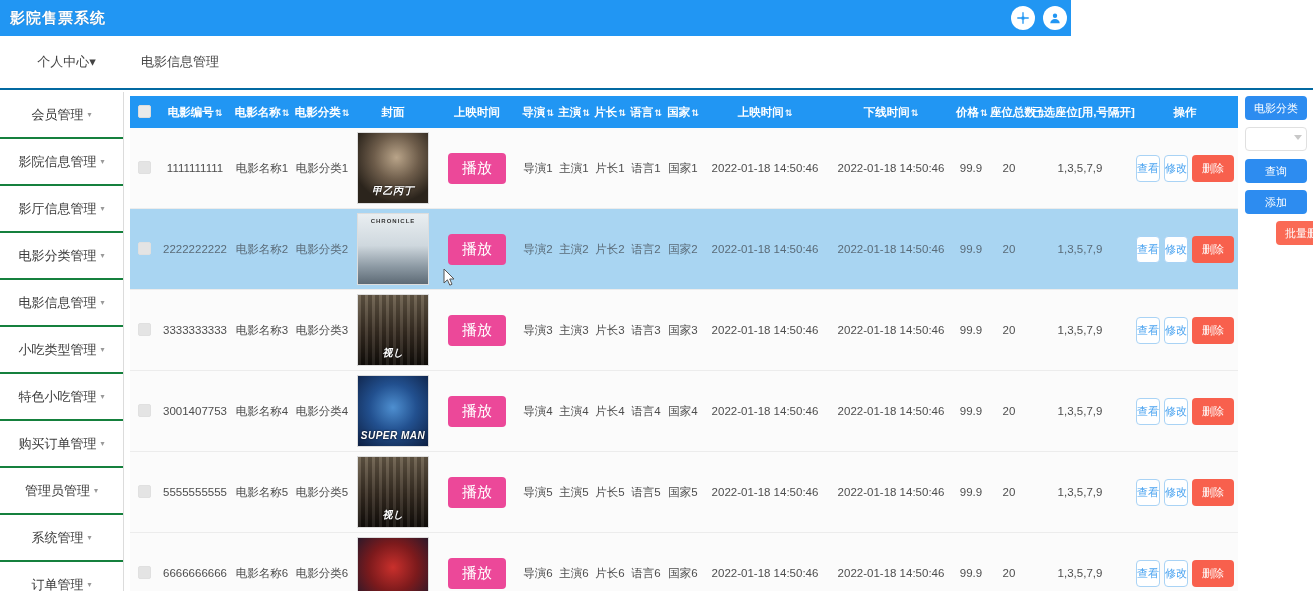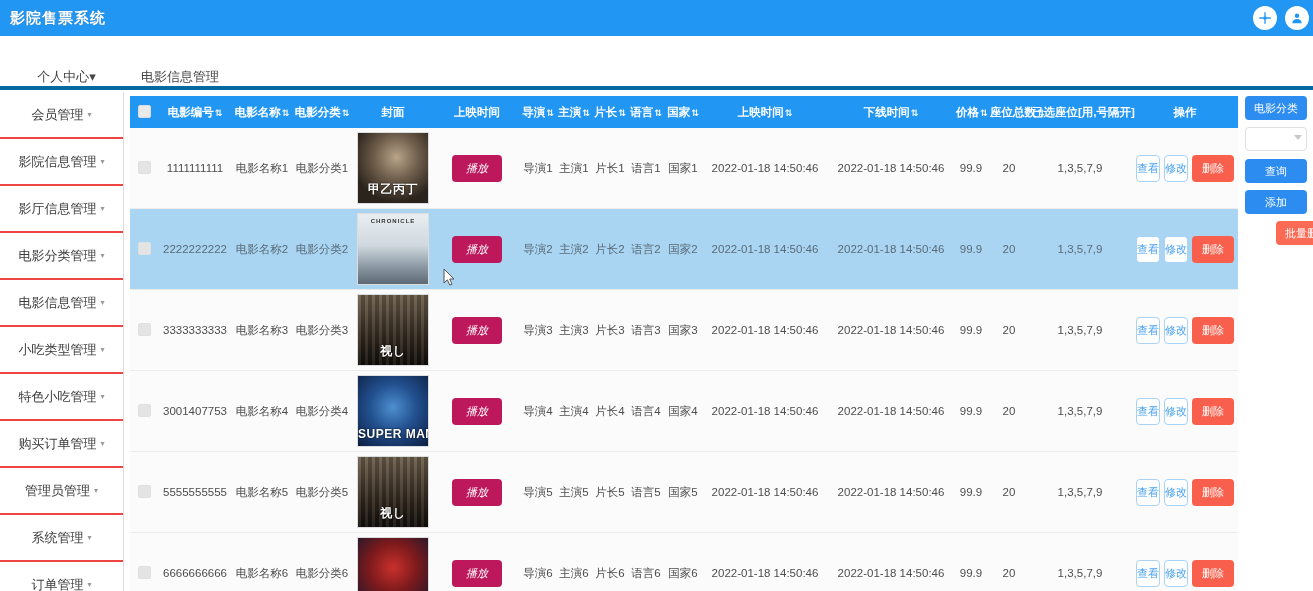--- a/index.html
+++ b/index.html
@@ -7,21 +7,21 @@
     width: 1313px; height: 591px;
     overflow: hidden;
     font-family: "Liberation Sans", "DejaVu Sans", sans-serif;
     background: #ffffff;
     color: #333;
   }
   #app { position: relative; width: 1313px; height: 591px; overflow: hidden; }
 
   
   .topbar {
-    position: absolute; left: 0; top: 0; width: 1313px; height: 36px;
+    position: absolute; left: 0; top: 0; width: 1071px; height: 36px;
     background: #2196F3;
     display: flex; align-items: center;
   }
   .topbar .brand {
     color: #fff; font-size: 15px; font-weight: bold;
     margin-left: 10px; letter-spacing: 1px;
     text-shadow: 0 0 1px rgba(0,0,0,.3);
   }
   .topbar .tb-right {
     position: absolute; right: 4px; top: 0; height: 36px;
@@ -32,22 +32,22 @@
     background: #ffffff;
     display: flex; align-items: center; justify-content: center;
     color: #2196F3;
   }
   .circ-icon svg { display: block; }
 
   
   .navrow {
     position: absolute; left: 0; top: 36px; width: 1313px; height: 54px;
     background: #fff;
-    border-bottom: 4px solid #0369a1;
-    display: flex; align-items: flex-end;
+    border-bottom: 2px solid #0369a1;
+    display: flex; align-items: center;
   }
   .nav-user {
     width: 133px; text-align: center; font-size: 13px; color: #444;
   }
   .nav-title {
     margin-left: 8px; font-size: 13px; color: #444;
   }
   .breadcrumb {
     position: absolute; right: 0; top: 18px;
     font-size: 12px; color: #777;
@@ -59,21 +59,21 @@
   
   .sidebar {
     position: absolute; left: 0; top: 92px; width: 124px; bottom: 0;
     background: #fff;
     border-right: 1px solid #dcdcdc;
     overflow: hidden;
   }
   .side-item {
     height: 47px; display: flex; align-items: center; justify-content: center;
     font-size: 13px; color: #3b3b3b;
-    border-bottom: 2px solid #ef4444;
+    border-bottom: 2px solid #15803d;
     white-space: nowrap;
   }
   .side-item .caret { margin-left: 4px; font-size: 8px; color: #999; }
 
   
   .main {
     position: absolute; left: 130px; top: 96px; right: 75px; bottom: 0;
     background: #fff;
     overflow: hidden;
   }
@@ -102,23 +102,24 @@
     background: #e4e4e4; border: 1px solid #e0e0e0; border-radius: 2px;
   }
   thead .chk { background: #eaeaea; border-color: #dcdcdc; }
   .poster {
     width: 72px; height: 72px; display: inline-block;
     border: 1px solid #ddd; background: #222;
     position: relative; overflow: hidden; vertical-align: middle;
   }
   .poster .ptxt {
     position: absolute; left: 0; right: 0; bottom: 5px;
-    text-align: center; font-size: 12px; font-weight: bold;
+    text-align: center; font-size: 10px; font-weight: bold;
     color: #fff; text-shadow: 0 0 2px #000;
     letter-spacing: .5px;
+    font-style: italic;
   }
   .poster .ptop {
     position: absolute; left: 0; right: 0; top: 4px;
     text-align: center; font-size: 6px; font-weight: bold;
     color: #fff; letter-spacing: 1px;
   }
   
   .p1 { background:
         radial-gradient(circle at 55% 35%, #b9a489 0%, #6d5c4a 38%, #2b241c 75%),
         linear-gradient(#3a3027, #17120d); }
@@ -129,23 +130,23 @@
         linear-gradient(#6c5f4c 0%, #3a2f24 55%, #120e0a 100%); }
   .p4 { background:
         radial-gradient(circle at 50% 45%, #4e8fd0 0%, #22508f 45%, #0d1f42 100%); }
   .p5 { background:
         repeating-linear-gradient(90deg, rgba(255,255,255,.07) 0 3px, rgba(0,0,0,.18) 3px 7px),
         linear-gradient(#6c5f4c 0%, #3a2f24 55%, #120e0a 100%); }
   .p6 { background:
         radial-gradient(circle at 50% 42%, #c9302c 0%, #7c1a1c 45%, #10182e 100%); }
 
   .btn-play {
-    display: inline-block; background: #be185d; color: #fff;
-    font-size: 11px; border: none; border-radius: 4px;
-    padding: 6px 14px; cursor: pointer; font-weight: 500; font-style: italic;
+    display: inline-block; background: #ec4899; color: #fff;
+    font-size: 15px; border: none; border-radius: 4px;
+    padding: 6px 14px; cursor: pointer; font-weight: 500;
   }
   .btn-out {
     display: inline-block; background: #fff; color: #4aa3f0;
     border: 1px solid #a9d3f5; border-radius: 4px;
     font-size: 11px; padding: 5px 0; cursor: pointer;
     margin-right: 4px;
   }
   .btn-del {
     display: inline-block; background: #f8604d; color: #fff;
     border: none; border-radius: 4px;

